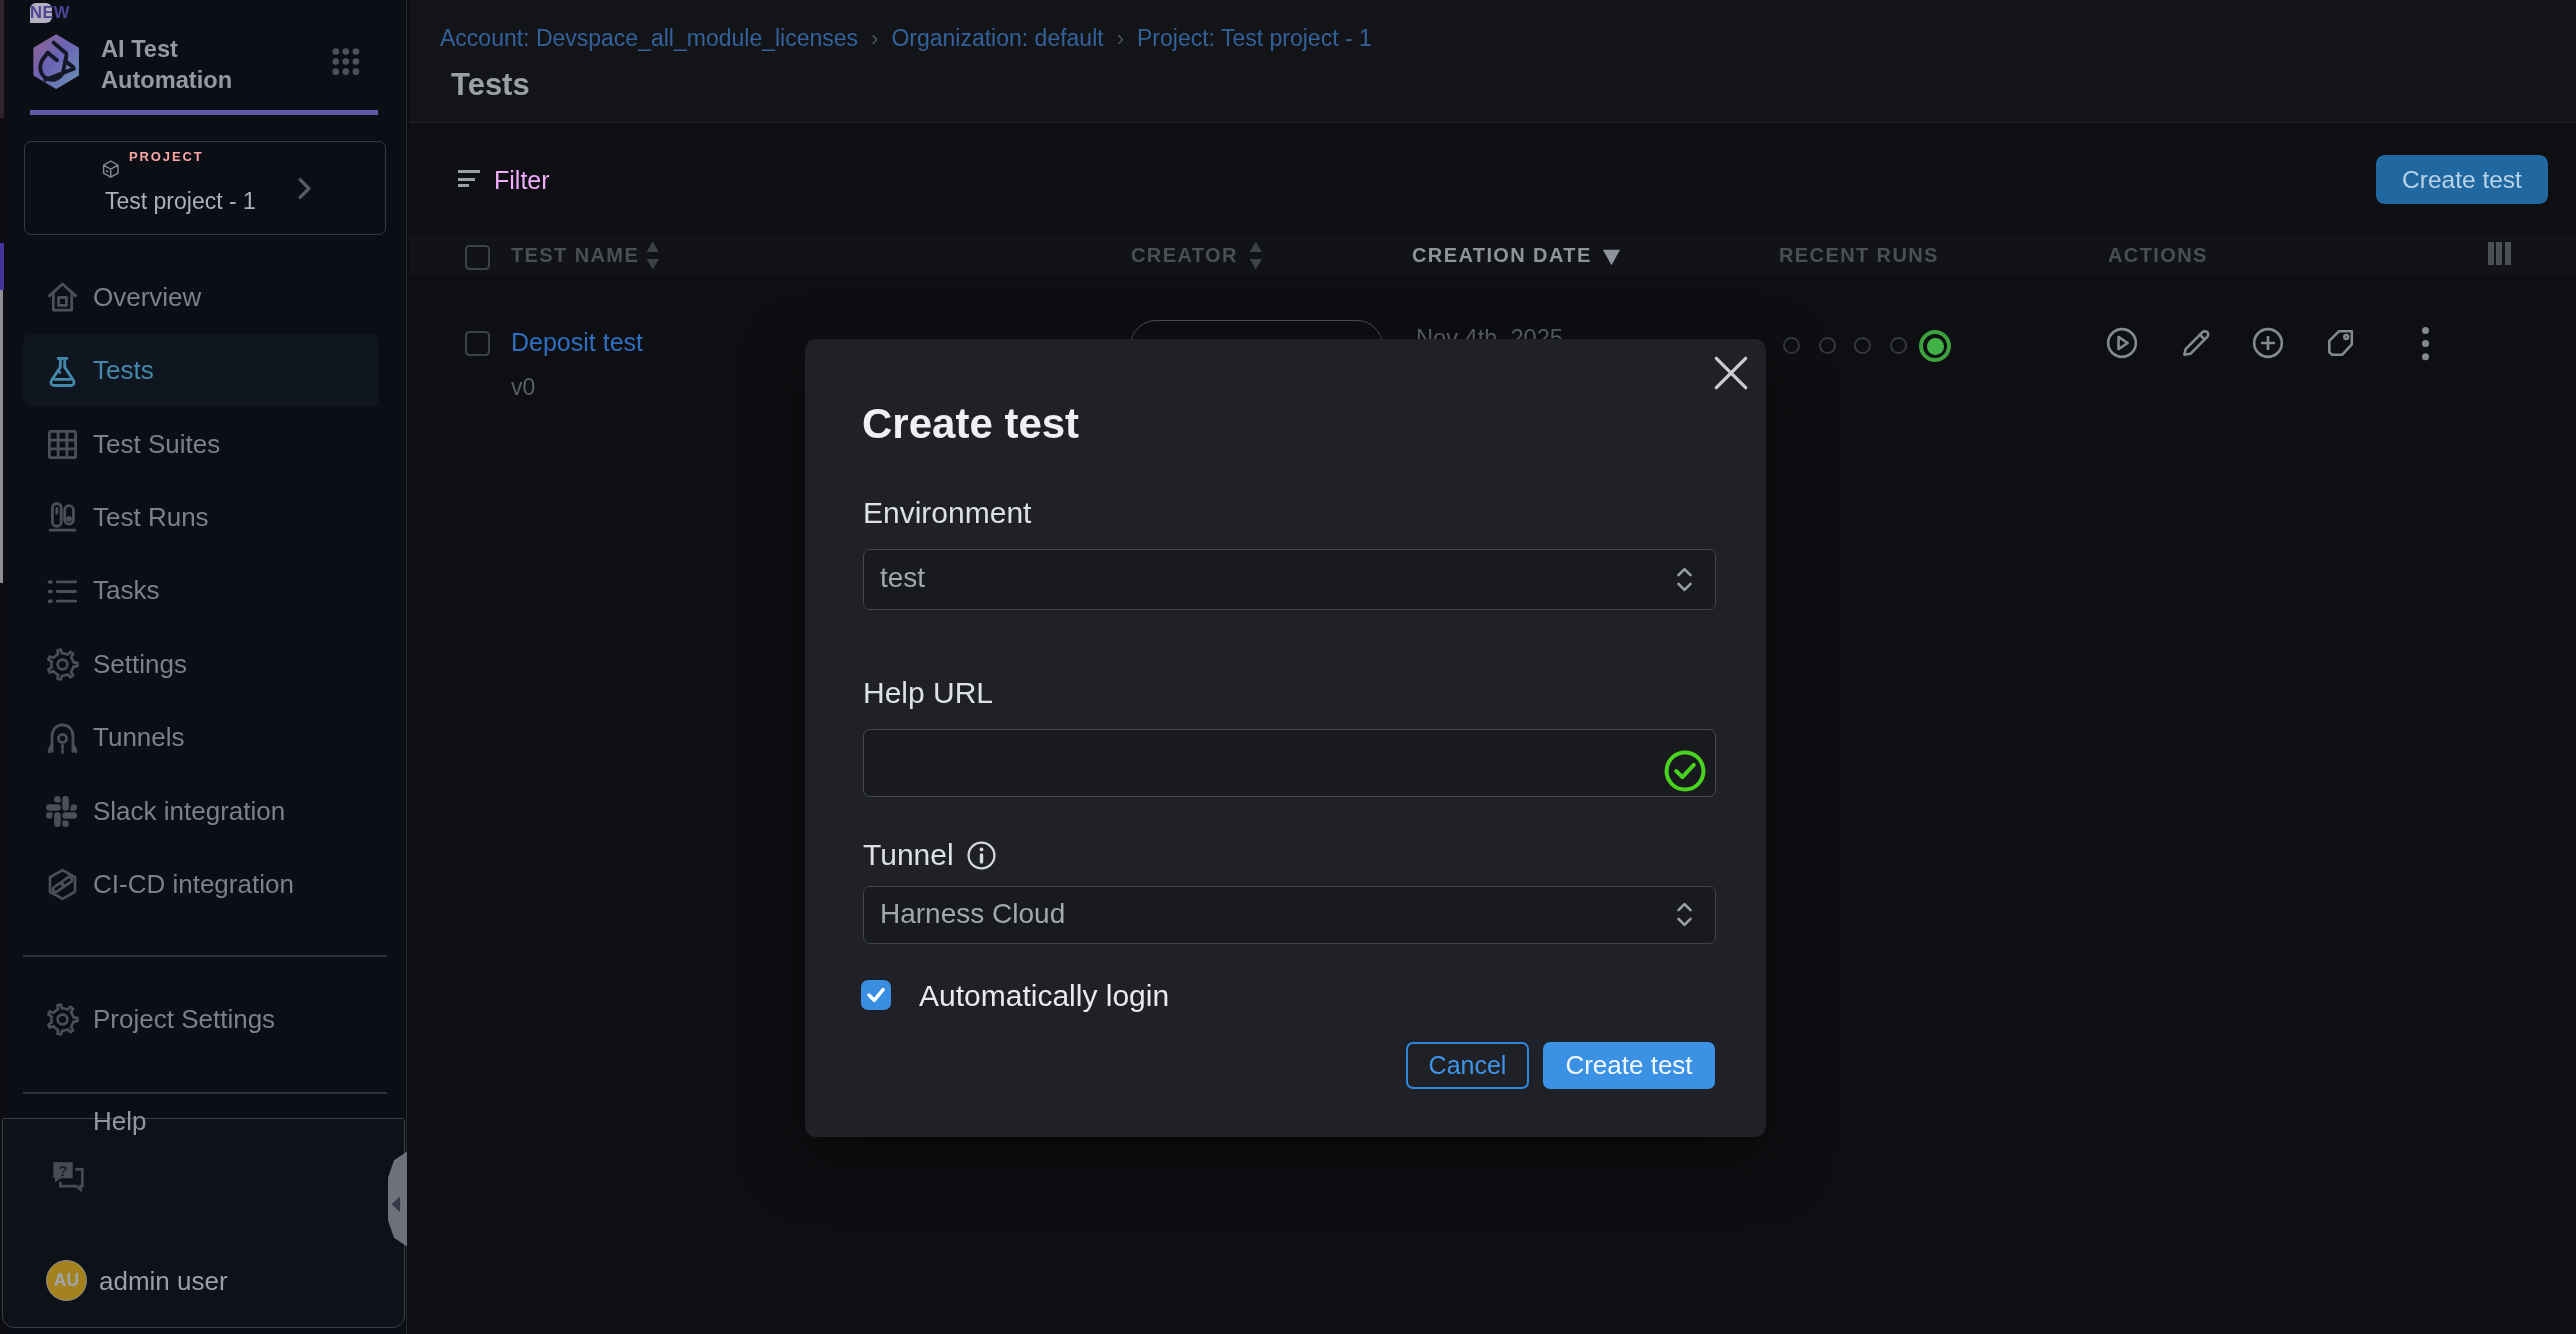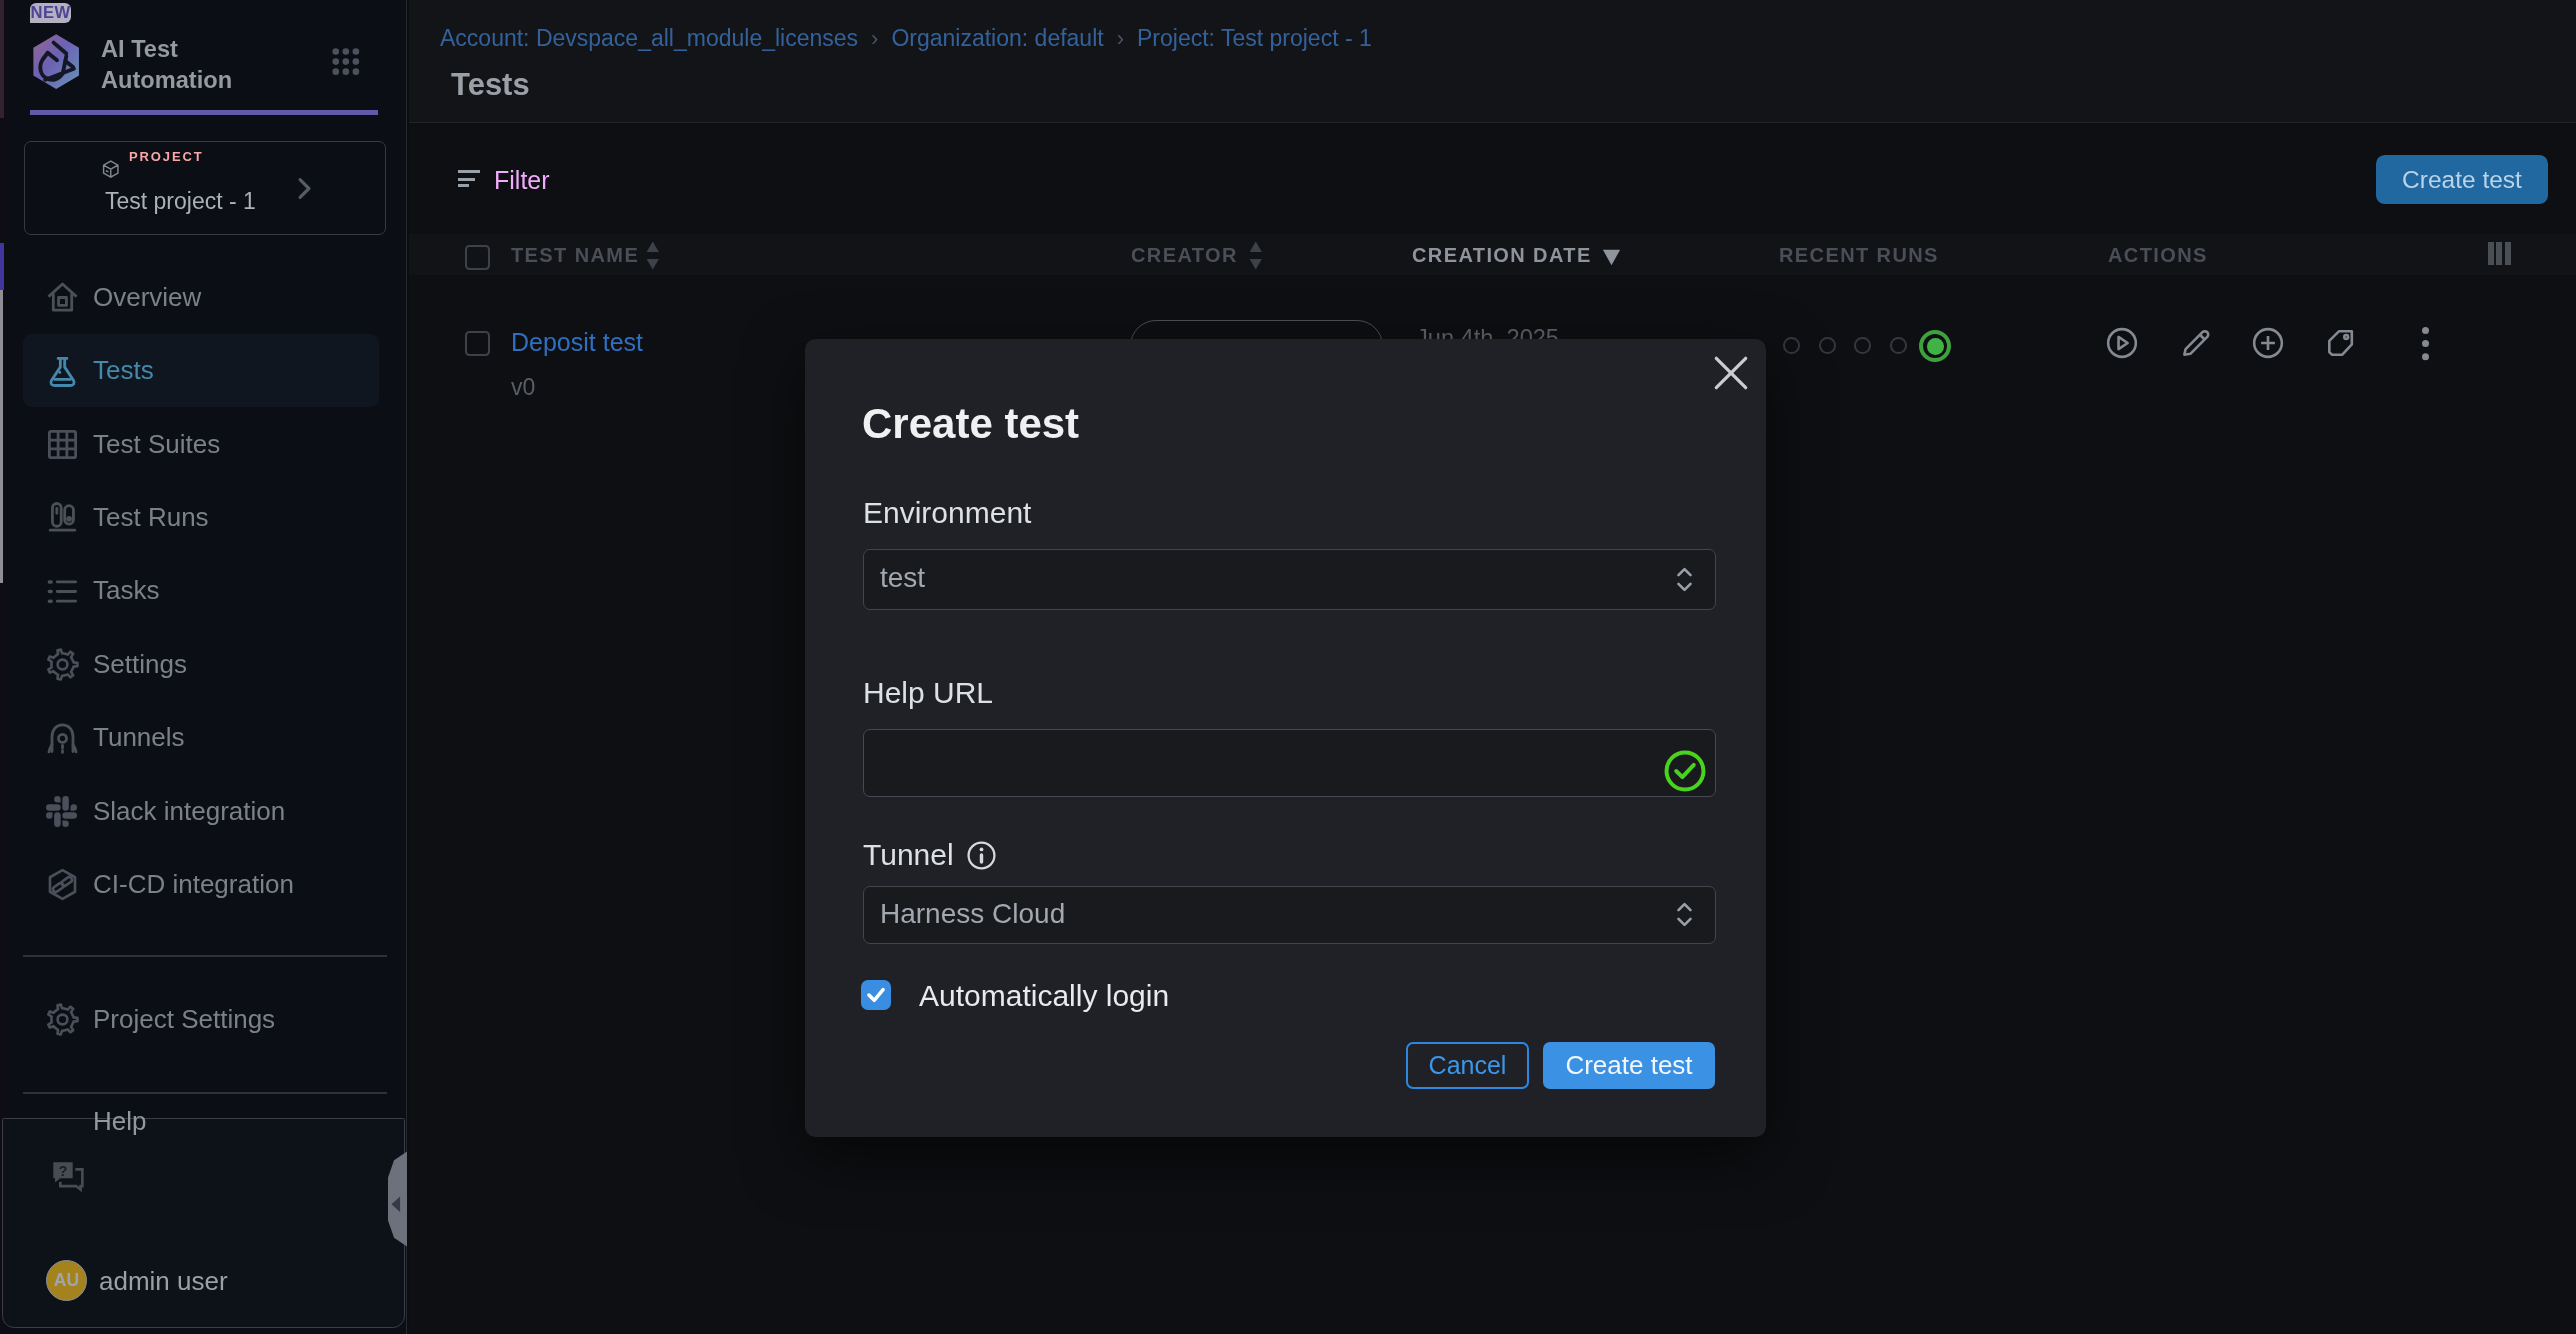--- a/index.html
+++ b/index.html
@@ -5,21 +5,21 @@
   * { margin:0; padding:0; box-sizing:border-box; }
   html,body { width:2576px; height:1334px; overflow:hidden; background:#0c0d11; font-family:"Liberation Sans", sans-serif; }
   .abs { position:absolute; }
   #page { position:relative; width:2576px; height:1334px; }
 
   
   #rail { left:0; top:0; width:7px; height:1334px; background:#0e0d14; }
 
   
   #sidebar { left:7px; top:0; width:400px; height:1334px; background:#0b0e15; border-right:1.7px solid #272a30; }
-  .newbadge { left:30px; top:2.6px; width:41px; height:20px; background:#b3b0c2; color:#4f4494; font-size:16.6px; font-weight:700; border-radius:6.1px 6.1px 6.1px 0; text-align:center; line-height:20px; letter-spacing:0.4px; }
+  .newbadge { left:30px; top:2.6px; width:22px; height:20px; background:#b3b0c2; color:#4f4494; font-size:16.6px; font-weight:700; border-radius:6.1px 6.1px 6.1px 0; text-align:center; line-height:20px; letter-spacing:0.4px; }
   .apptitle { left:101px; top:34px; font-size:23.6px; line-height:31px; font-weight:600; color:#9599a1; }
   .purpline { left:30px; top:110px; width:348px; height:5.2px; background:#6458a8; }
 
   .projbox { left:23.6px; top:141px; width:362px; height:94px; border:1.7px solid #363a42; border-radius:7px; }
   .projrow1 { left:129px; top:149px; color:#fca5a5; font-size:13px; font-weight:700; letter-spacing:1.9px; line-height:15.7px; }
   .projname { left:105px; top:188px; color:#acb0b7; font-size:23px; }
 
   .navtext { position:absolute; left:93px; font-size:26px; color:#7b808a; }
   .selbox { left:23px; top:334px; width:356px; height:73px; background:#101620; border-radius:8.7px; }
   .sepline { position:absolute; left:23px; width:364px; height:1.7px; background:#2e3138; }
@@ -237,21 +237,21 @@
   <div class="abs" style="left:2488px;top:242px;width:23px;height:23px;">
     <div class="abs" style="left:0;top:0;width:6.1px;height:23px;background:#4a4e55;"></div>
     <div class="abs" style="left:8.3px;top:0;width:6.1px;height:23px;background:#4a4e55;"></div>
     <div class="abs" style="left:16.6px;top:0;width:6.1px;height:23px;background:#4a4e55;"></div>
   </div>
 
   <div class="cb abs" style="left:465px;top:331px;"></div>
   <div class="deposit abs">Deposit test</div>
   <div class="v0 abs">v0</div>
   <div class="pill abs"></div>
-  <div class="datefrag abs">Jun 4th, 2025</div>
+  <div class="datefrag abs">Nov 4th, 2025</div>
 
   <div class="runc" style="left:1783px;"></div>
   <div class="runc" style="left:1819px;"></div>
   <div class="runc" style="left:1854px;"></div>
   <div class="runc" style="left:1890px;"></div>
   <div class="abs" style="left:1919px;top:330px;width:32px;height:32px;border:4.4px solid #3da23d;border-radius:50%;"></div>
   <div class="abs" style="left:1927px;top:338px;width:16.6px;height:16.6px;background:#41b245;border-radius:50%;"></div>
 
   <svg class="abs" style="left:2106px;top:327px;" width="32" height="32" viewBox="0 0 37 37" fill="none" stroke="#858a92" stroke-width="3">
     <circle cx="18.5" cy="18.5" r="16"></circle>

